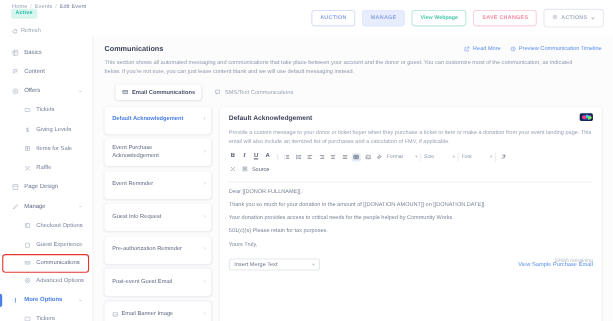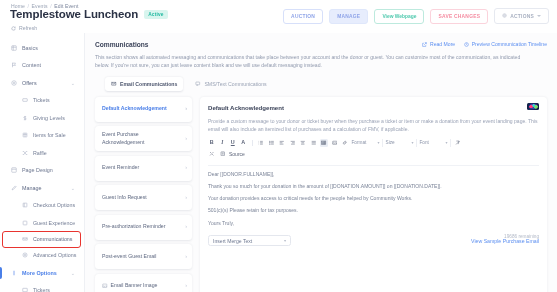--- a/index.html
+++ b/index.html
@@ -210,21 +210,20 @@
   <div class="topbar">
     <div class="breadcrumb">
       <span>Home</span>
       <span class="bc-sep">/</span>
       <span>Events</span>
       <span class="bc-sep">/</span>
       <span class="bc-cur">Edit Event</span>
     </div>
 
     <div class="page-title-row">
-      <span class="page-title">Templestowe Luncheon</span>
       <span class="badge-active">Active</span>
     </div>
 
     <div class="refresh-row">
       <span class="refresh-ic">
         <svg viewBox="0 0 16 16" fill="none" stroke="#9aa3b5" stroke-width="1.8">
           <path d="M13.5 8a5.5 5.5 0 1 1-1.7-4"></path>
             <path d="M13.5 2v3.2h-3.2"></path>
         </svg>
       </span>

